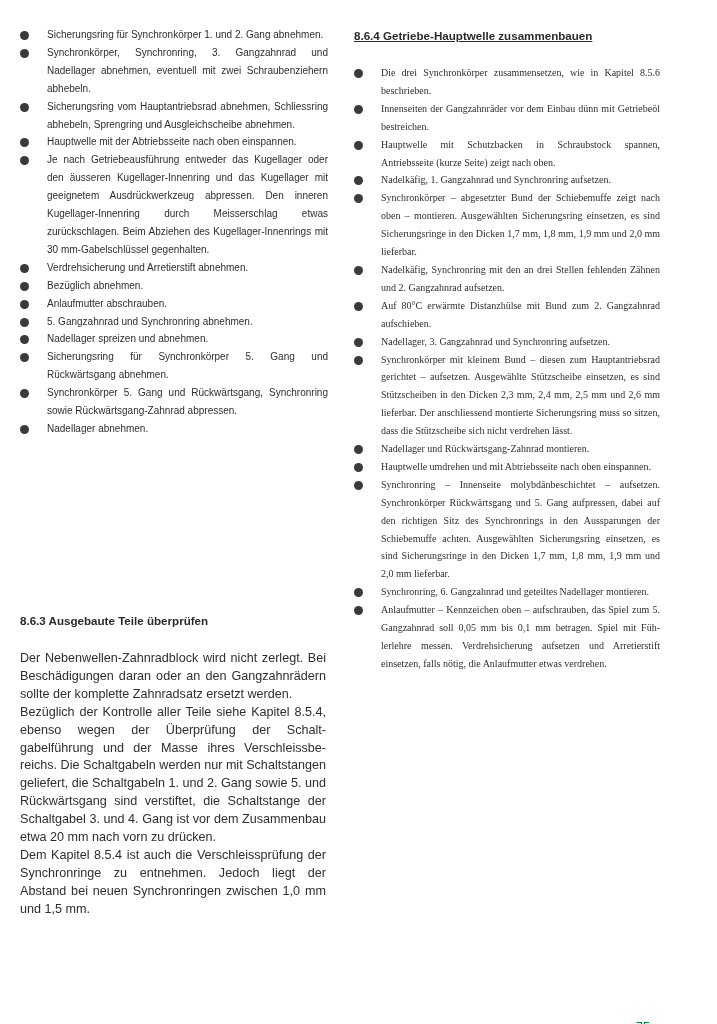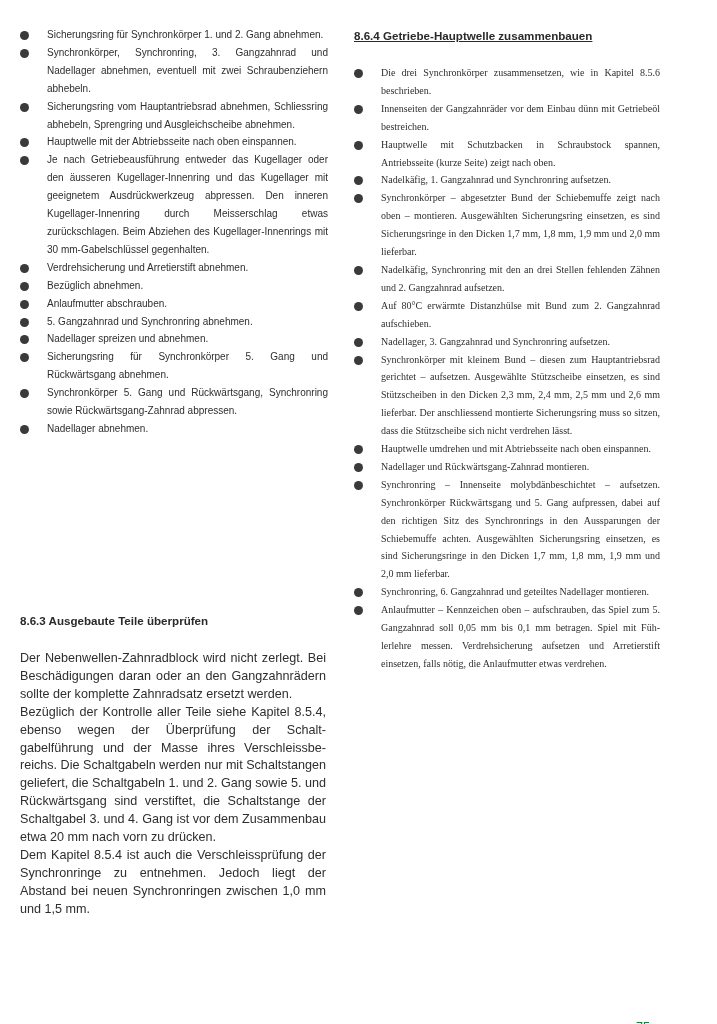--- a/index.html
+++ b/index.html
@@ -56,21 +56,21 @@
   <ul class="steps right-list">
     <li><span class="bullet"></span><span>Die drei Synchronkörper zusammensetzen, wie in Kapitel 8.5.6 beschrieben.</span></li>
     <li><span class="bullet"></span><span>Innenseiten der Gangzahnräder vor dem Ein­bau dünn mit Getriebeöl bestreichen.</span></li>
     <li><span class="bullet"></span><span>Hauptwelle mit Schutzbacken in Schraub­stock spannen, Antriebsseite (kurze Seite) zeigt nach oben.</span></li>
     <li><span class="bullet"></span><span>Nadelkäfig, 1. Gangzahnrad und Synchronring aufsetzen.</span></li>
     <li><span class="bullet"></span><span>Synchronkörper – abgesetzter Bund der Schiebemuffe zeigt nach oben – montieren. Ausgewählten Sicherungsring einsetzen, es sind Sicherungsringe in den Dicken 1,7 mm, 1,8 mm, 1,9 mm und 2,0 mm lieferbar.</span></li>
     <li><span class="bullet"></span><span>Nadelkäfig, Synchronring mit den an drei Stel­len fehlenden Zähnen und 2. Gangzahnrad aufsetzen.</span></li>
     <li><span class="bullet"></span><span>Auf 80°C erwärmte Distanzhülse mit Bund zum 2. Gangzahnrad aufschieben.</span></li>
     <li><span class="bullet"></span><span>Nadellager, 3. Gangzahnrad und Synchronring aufsetzen.</span></li>
     <li><span class="bullet"></span><span>Synchronkörper mit kleinem Bund – diesen zum Hauptantriebsrad gerichtet – aufsetzen. Ausgewählte Stützscheibe einsetzen, es sind Stützscheiben in den Dicken 2,3 mm, 2,4 mm, 2,5 mm und 2,6 mm lieferbar. Der anschlies­send montierte Sicherungsring muss so sit­zen, dass die Stützscheibe sich nicht verdre­hen lässt.</span></li>
+    <li><span class="bullet"></span><span>Nadellager und Rückwärtsgang-Zahnrad montieren.</span></li>
     <li><span class="bullet"></span><span>Hauptwelle umdrehen und mit Abtriebsseite nach oben einspannen.</span></li>
-    <li><span class="bullet"></span><span>Nadellager und Rückwärtsgang-Zahnrad montieren.</span></li>
     <li><span class="bullet"></span><span>Synchronring – Innenseite molybdänbe­schichtet – aufsetzen. Synchronkörper Rück­wärtsgang und 5. Gang aufpressen, dabei auf den richtigen Sitz des Synchronrings in den Aussparungen der Schiebemuffe achten. Aus­gewählten Sicherungsring einsetzen, es sind Sicherungsringe in den Dicken 1,7 mm, 1,8 mm, 1,9 mm und 2,0 mm lieferbar.</span></li>
     <li><span class="bullet"></span><span>Synchronring, 6. Gangzahnrad und geteiltes Nadellager montieren.</span></li>
     <li><span class="bullet"></span><span>Anlaufmutter – Kennzeichen oben – auf­schrauben, das Spiel zum 5. Gangzahnrad soll 0,05 mm bis 0,1 mm betragen. Spiel mit Füh­lerlehre messen. Verdrehsicherung aufsetzen und Arretierstift einsetzen, falls nötig, die An­laufmutter etwas verdrehen.</span></li>
   </ul>
 </div>
 
 <div class="page-number">75</div>
 
 </body></html>

